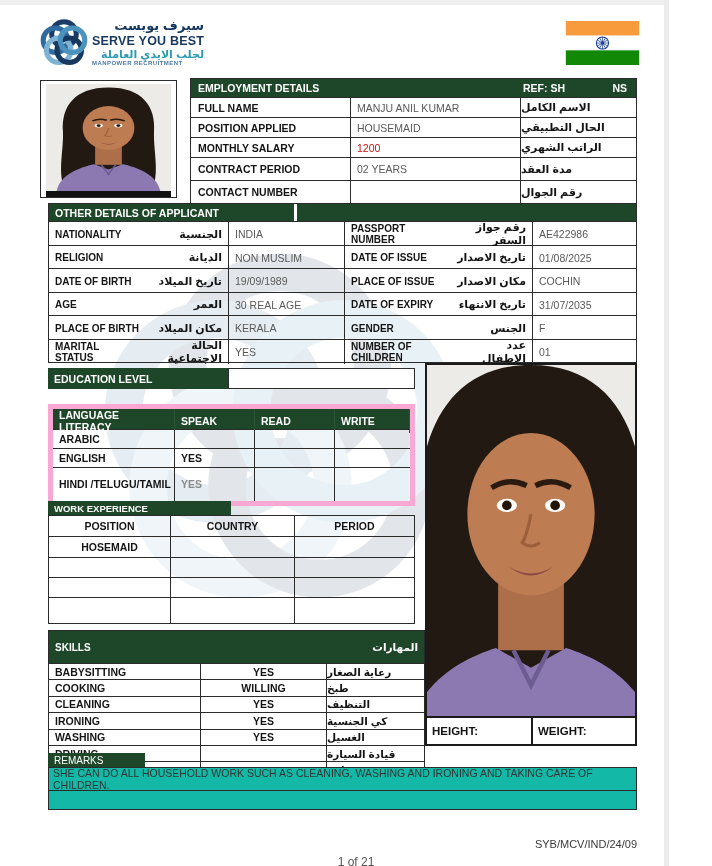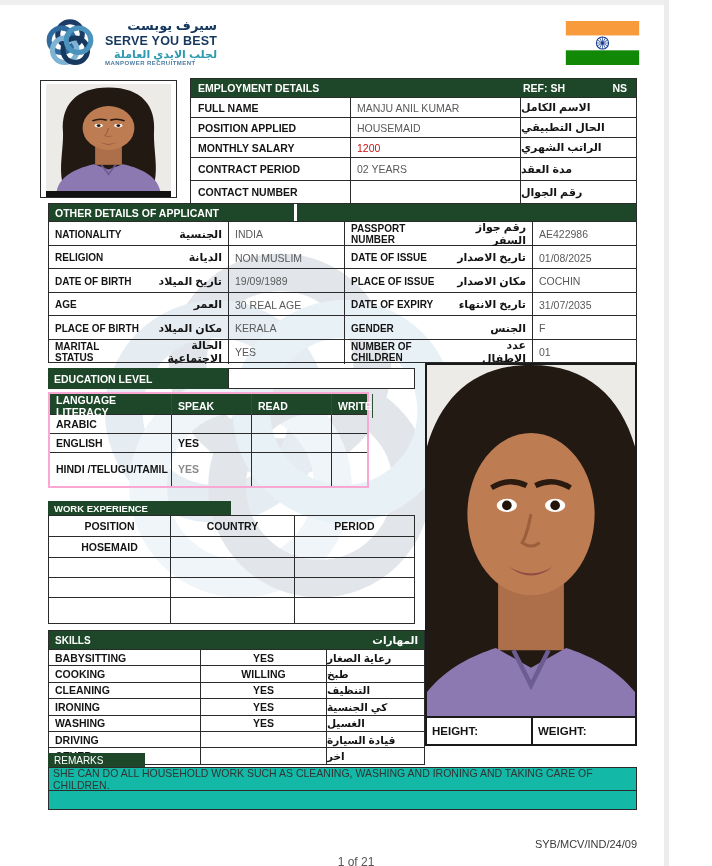--- a/index.html
+++ b/index.html
@@ -6,21 +6,21 @@
   html,body{width:712px;height:866px}
   body{position:relative;background:#fff;overflow:hidden;
        font-family:"Liberation Sans","DejaVu Sans",sans-serif;color:#141414}
   .abs{position:absolute}
 
   
   .top-strip{left:0;top:0;width:668px;height:5px;background:#efefef}
   .right-line{left:664px;top:0;width:5px;height:866px;background:#ececec}
 
   
-  .logo{left:42px;top:15px;display:flex;align-items:center;gap:7px}
+  .logo{left:36px;top:15px;display:flex;align-items:center;}
   .logo-text{display:flex;flex-direction:column;align-items:flex-start;line-height:1.12}
   .logo-ar{font-size:13px;font-weight:bold;color:#16375e;align-self:flex-end}
   .logo-en{font-size:12.5px;font-weight:bold;color:#16375e;letter-spacing:.2px}
   .logo-tag-ar{font-size:11px;font-weight:bold;color:#2e9ab0;align-self:flex-end}
   .logo-tag-en{font-size:6px;color:#4a7aa0;letter-spacing:.45px;font-weight:bold}
 
   .flag{left:565px;top:21px;width:75px;height:44px}
 
   
   .watermark{left:70px;top:222px;width:420px;height:420px;opacity:.12;z-index:0;pointer-events:none}
@@ -60,21 +60,21 @@
   .od-row .v{padding-left:6px;border-right:1px solid #2b2b2b}
   .od-row .v:last-child{border-right:none}
 
   
   .edu{left:48px;top:368px;width:367px;height:21px;display:flex;z-index:1}
   .edu .g{width:180px;height:100%;display:flex;align-items:center;padding-left:6px;
           font-size:10.5px;font-weight:bold}
   .edu .w{flex:1;border:1px solid #2b2b2b;background:#fff}
 
   
-  .lang{left:48px;top:392px;width:321px;border:2px solid #f9a8d4;z-index:1}
+  .lang{left:48px;top:404px;width:367px;border:5px solid #f9a8d4;z-index:1}
   .lang-head{display:grid;grid-template-columns:122px 80px 80px 1fr;height:20px;
              font-size:10.5px;font-weight:bold}
   .lang-head>div{display:flex;align-items:center;padding-left:6px;border-right:1px solid #2b5335}
   .lang-row{display:grid;grid-template-columns:122px 80px 80px 1fr;border-top:1px solid #2b2b2b}
   .lang-row>div{display:flex;align-items:center;padding-left:6px;font-size:10.5px;font-weight:bold;
                 border-right:1px solid #2b2b2b;line-height:1.2}
   .lang-row>div:last-child{border-right:none}
   .lr1{height:19px}.lr2{height:19px}.lr3{height:34px}
 
   
@@ -86,21 +86,21 @@
                  font-weight:bold;border-right:1px solid #2b2b2b}
   .work-head>div:last-child{border-right:none}
   .work-row{display:grid;grid-template-columns:122px 124px 1fr;border-top:1px solid #2b2b2b}
   .work-row>div{display:flex;align-items:center;justify-content:center;font-size:10.5px;
                 font-weight:bold;border-right:1px solid #2b2b2b}
   .work-row>div:last-child{border-right:none}
   .wr1{height:21px}.wr2{height:20px}.wr3{height:20px}.wr4{height:26px}
 
   
   .skills{left:48px;top:630px;width:377px;border:1px solid #2b2b2b;z-index:1}
-  .skills-head{display:flex;height:18px;align-items:center;justify-content:space-between;
+  .skills-head{display:flex;height:32px;align-items:center;justify-content:space-between;
                padding:0 6px;font-size:10px;font-weight:bold}
   .skills-head .ar{font-size:10.5px}
   .sk-row{display:grid;grid-template-columns:152px 126px 1fr;height:16.4px;border-top:1px solid #2b2b2b}
   .sk-row>div{display:flex;align-items:center;overflow:hidden;font-size:10.5px;font-weight:bold}
   .sk-row .n{padding-left:6px;border-right:1px solid #2b2b2b}
   .sk-row .v{justify-content:center;border-right:1px solid #2b2b2b}
   .sk-row .a{justify-content:flex-end;padding-right:6px}
 
   
   .rem-bar{left:48px;top:753px;width:97px;height:14px;display:flex;align-items:center;

